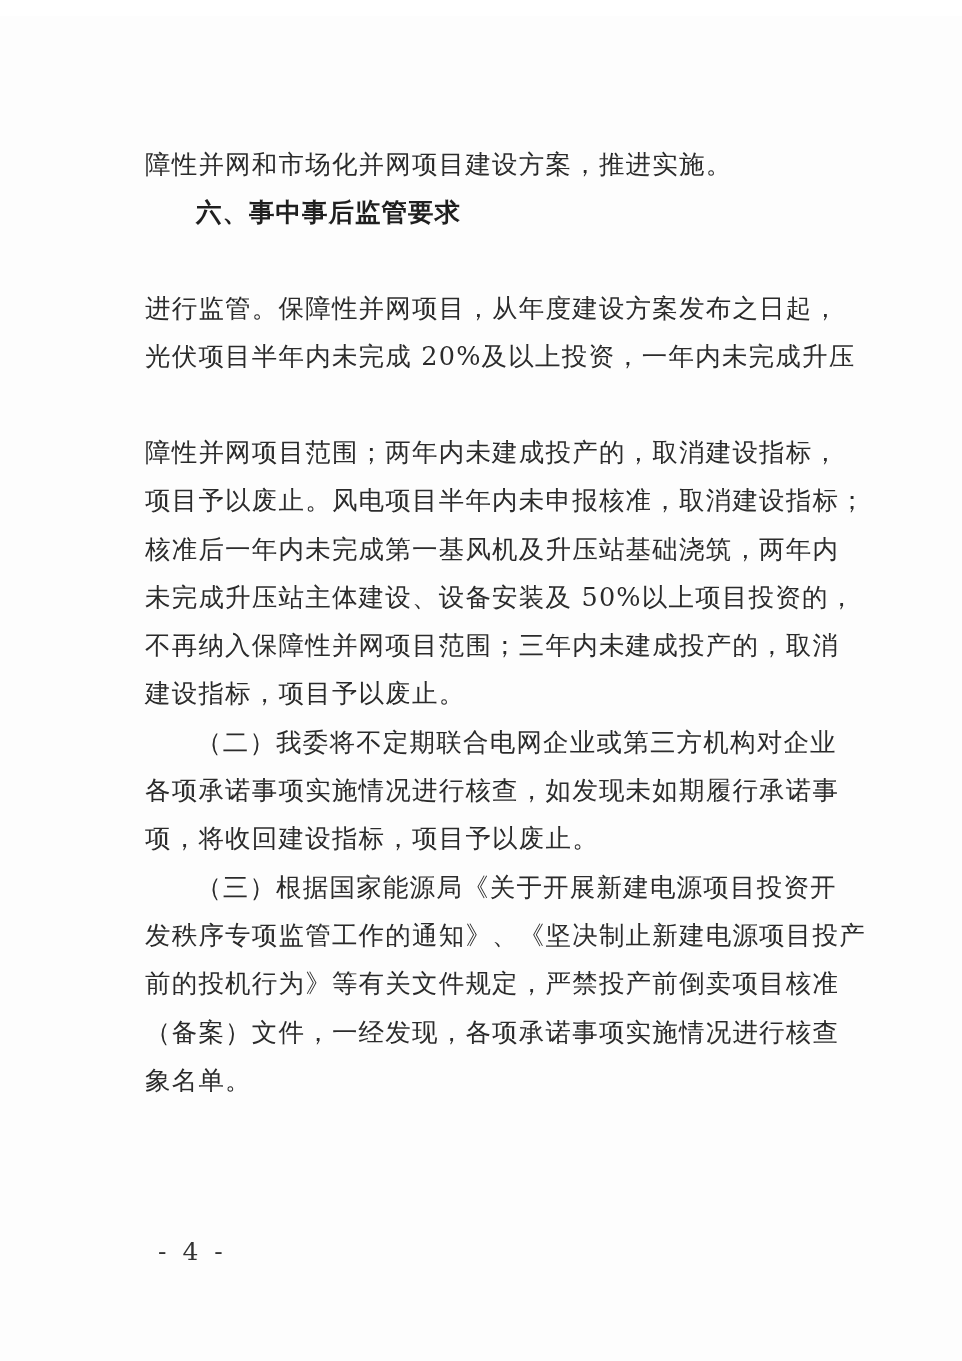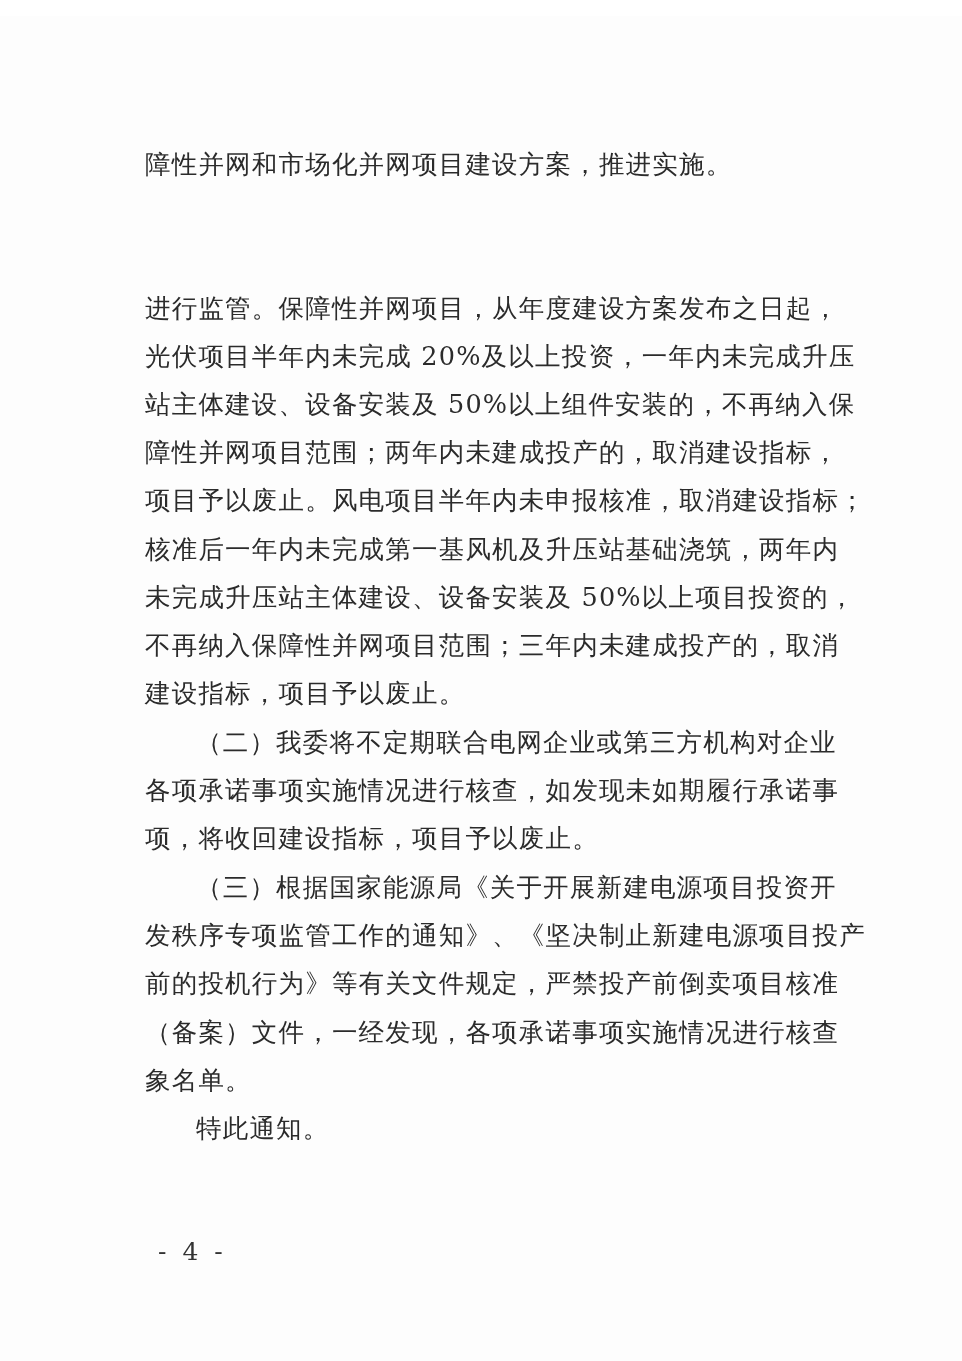--- a/index.html
+++ b/index.html
@@ -60,39 +60,38 @@
       font-family: "DejaVu Serif", "Liberation Serif", serif;
     }
   </style>
 </head>
 <body>
 
 <div class="page">
 
   <div class="line last" style="top:128px;">障性并网和市场化并网项目建设方案，推进实施。</div>
 
+  <div class="line indent last heading" style="top:176px;">六、事中事后监管要求</div>
 
   <div class="line" style="top:272px;">进行监管。保障性并网项目，从年度建设方案发布之日起，</div>
   <div class="line" style="top:320px;">光伏项目半年内未完成 20%及以上投资，一年内未完成升压</div>
-  <div class="line" style="top:368px;">站主体建设、设备安装及 50%以上组件安装的，不再纳入保</div>
   <div class="line" style="top:416px;">障性并网项目范围；两年内未建成投产的，取消建设指标，</div>
   <div class="line" style="top:464px;">项目予以废止。风电项目半年内未申报核准，取消建设指标；</div>
   <div class="line" style="top:513px;">核准后一年内未完成第一基风机及升压站基础浇筑，两年内</div>
   <div class="line" style="top:561px;">未完成升压站主体建设、设备安装及 50%以上项目投资的，</div>
   <div class="line last" style="top:657px;">建设指标，项目予以废止。</div>
   <div class="line" style="top:609px;">不再纳入保障性并网项目范围；三年内未建成投产的，取消</div>
 
   <div class="line indent" style="top:706px;">（二）我委将不定期联合电网企业或第三方机构对企业</div>
   <div class="line" style="top:754px;">各项承诺事项实施情况进行核查，如发现未如期履行承诺事</div>
   <div class="line last" style="top:802px;">项，将收回建设指标，项目予以废止。</div>
 
   <div class="line indent" style="top:851px;">（三）根据国家能源局《关于开展新建电源项目投资开</div>
   <div class="line" style="top:899px;">发秩序专项监管工作的通知》、《坚决制止新建电源项目投产</div>
   <div class="line" style="top:947px;">前的投机行为》等有关文件规定，严禁投产前倒卖项目核准</div>
   <div class="line" style="top:996px;">（备案）文件，一经发现，各项承诺事项实施情况进行核查</div>
   <div class="line last" style="top:1044px;">象名单。</div>
 
-  <div class="line indent last" style="top:1092px;">特此通知。</div>
 
 
   <div class="page-number">- 4 -</div>
 
 </div>
 
 </body></html>

